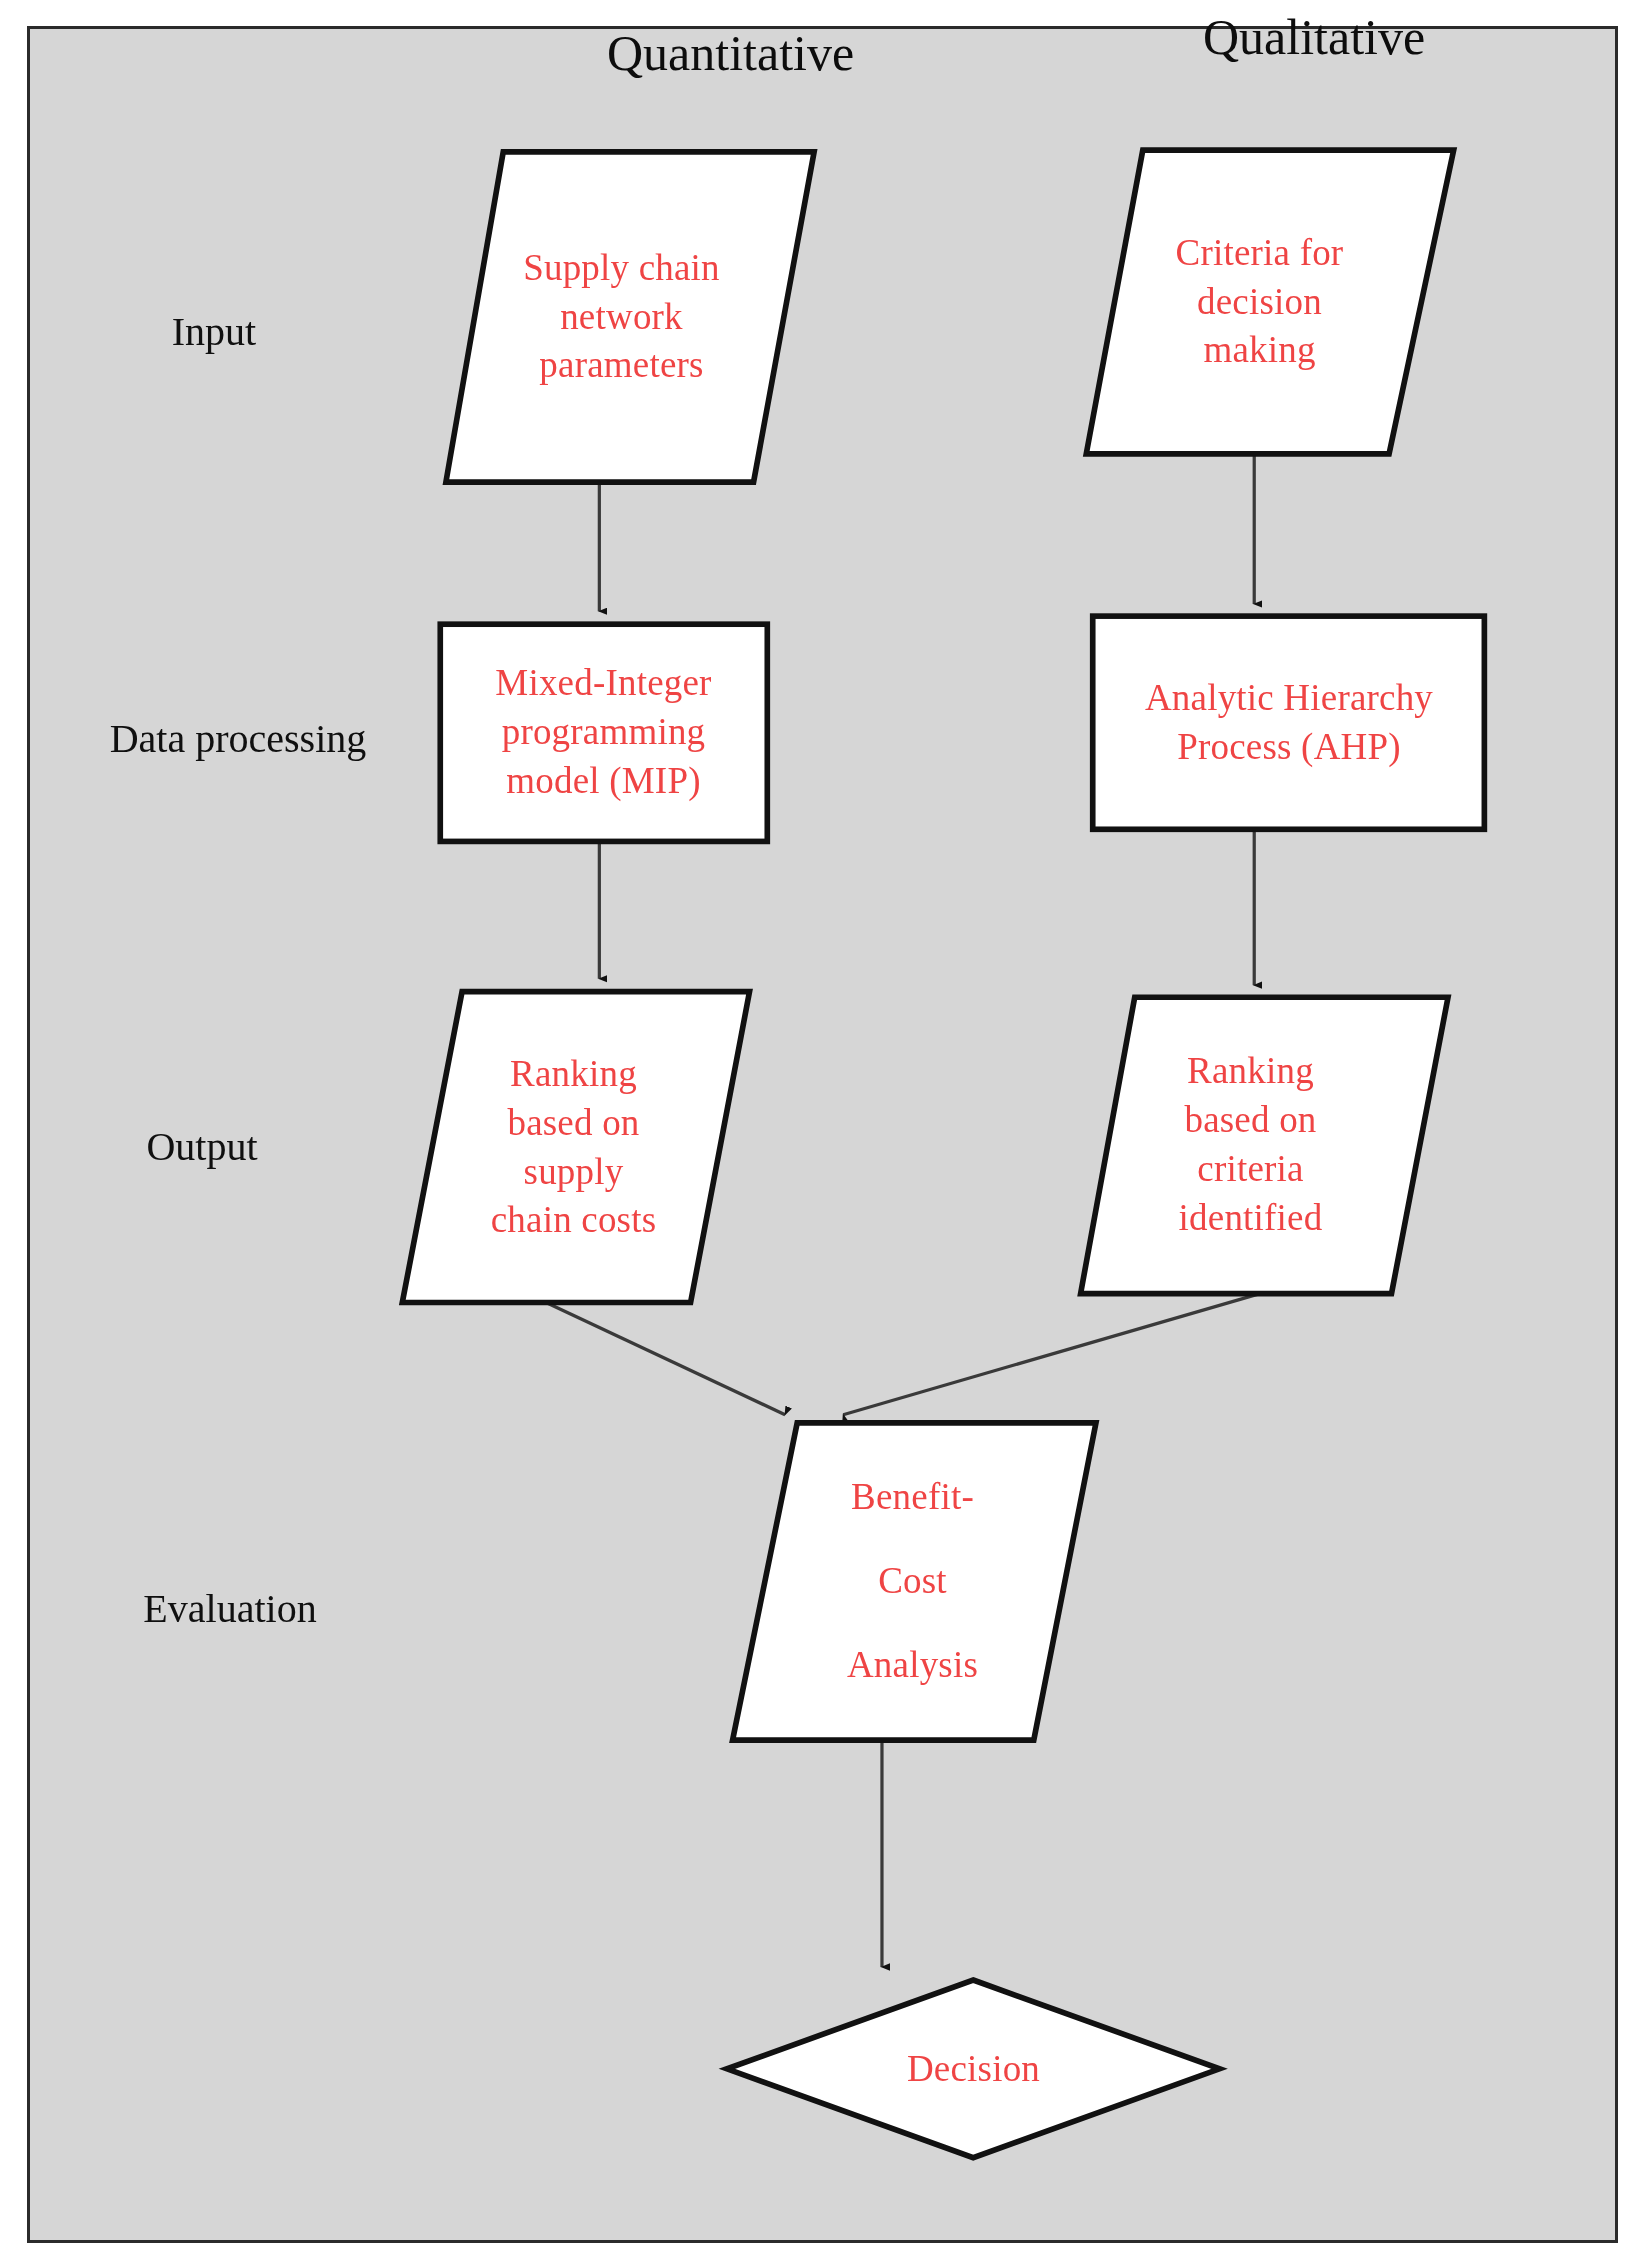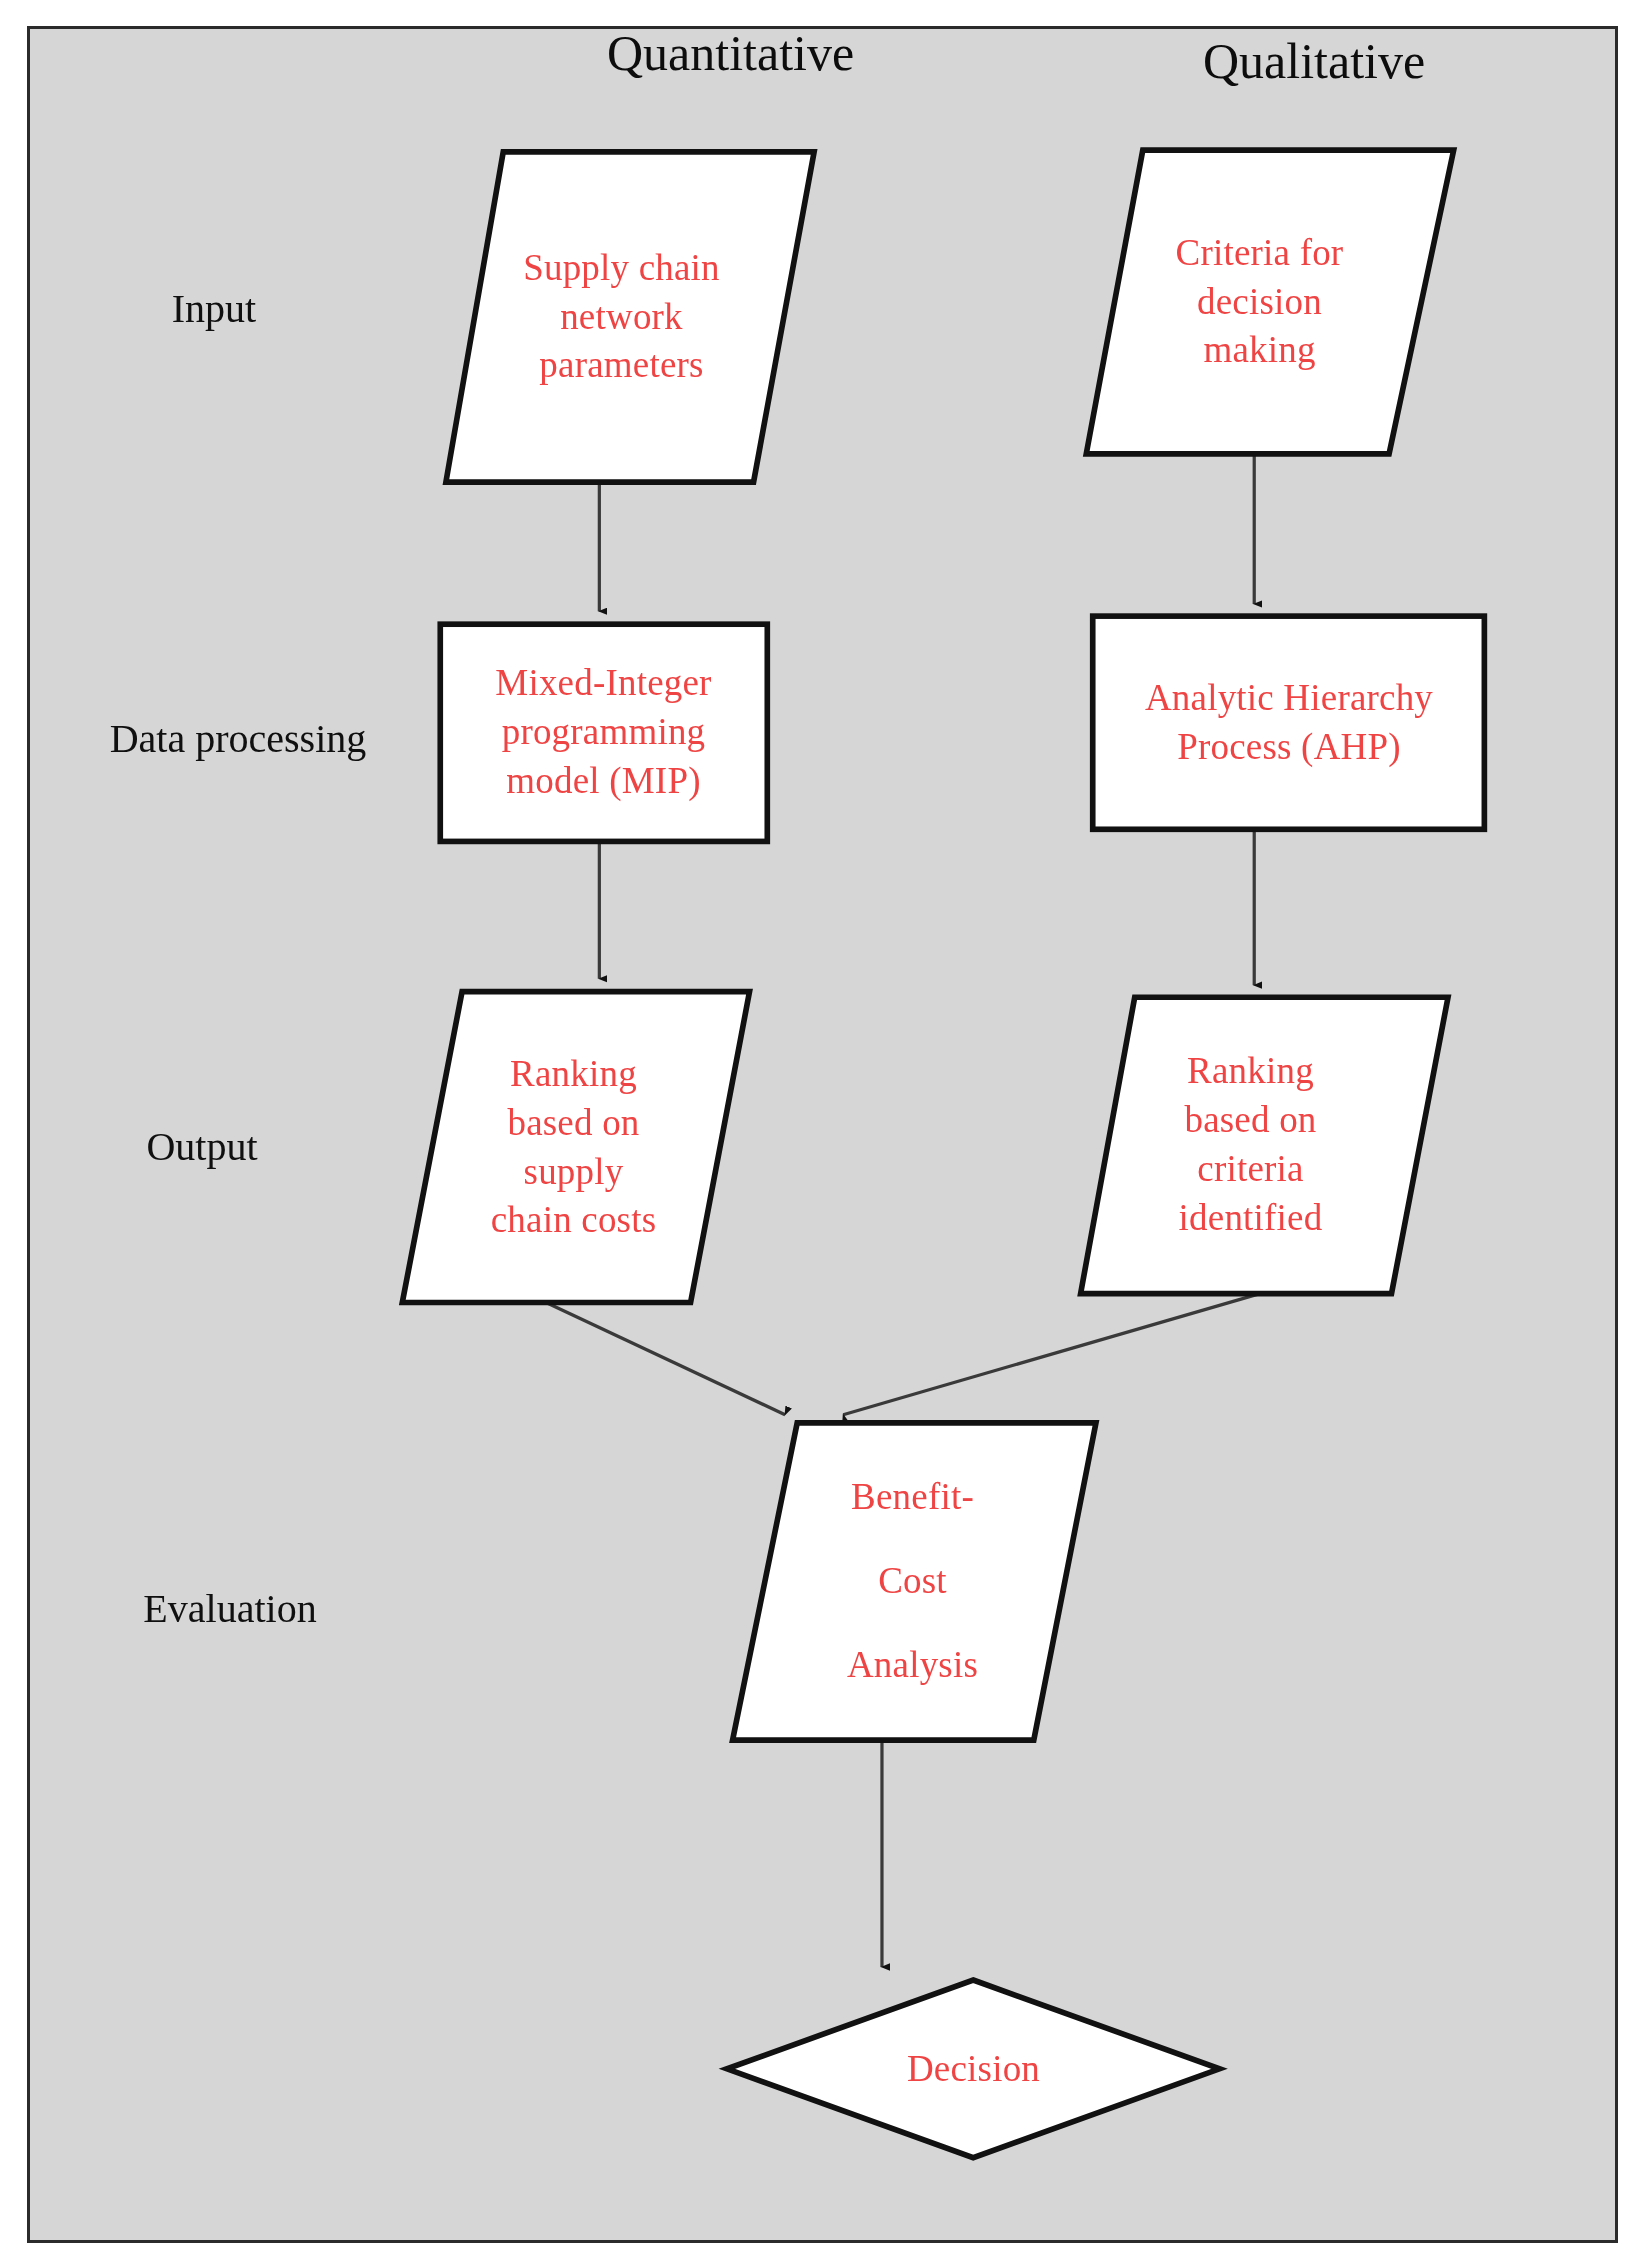--- a/index.html
+++ b/index.html
@@ -58,23 +58,23 @@
       <polygon points="572,1228 928,1228 855,1613 498,1613"></polygon>
       <polygon points="1405,1235 1793,1235 1723,1602 1338,1602"></polygon>
 
       <polygon points="987,1762 1357,1762 1280,2155 907,2155"></polygon>
 
       <polygon points="1205,2452 1510,2562 1205,2672 900,2562"></polygon>
     </g>
   </svg>
 
   <div class="col-header" style="left:607px;top:24px;">Quantitative</div>
-  <div class="col-header" style="left:1203px;top:32px;">Qualitative</div>
+  <div class="col-header" style="left:1203px;top:8px;">Qualitative</div>
 
-  <div class="stage-label" style="left:214px;top:285px;transform:translateX(-50%);">Input</div>
+  <div class="stage-label" style="left:214px;top:308px;transform:translateX(-50%);">Input</div>
   <div class="stage-label" style="left:238px;top:715px;transform:translateX(-50%);">Data processing</div>
   <div class="stage-label" style="left:202px;top:1123px;transform:translateX(-50%);">Output</div>
   <div class="stage-label" style="left:230px;top:1585px;transform:translateX(-50%);">Evaluation</div>
 
   <div class="node-text" style="left:452px;top:152px;width:339px;height:330px;">
     <span class="tline">Supply chain</span>
     <span class="tline">network</span>
     <span class="tline">parameters</span>
   </div>
 

